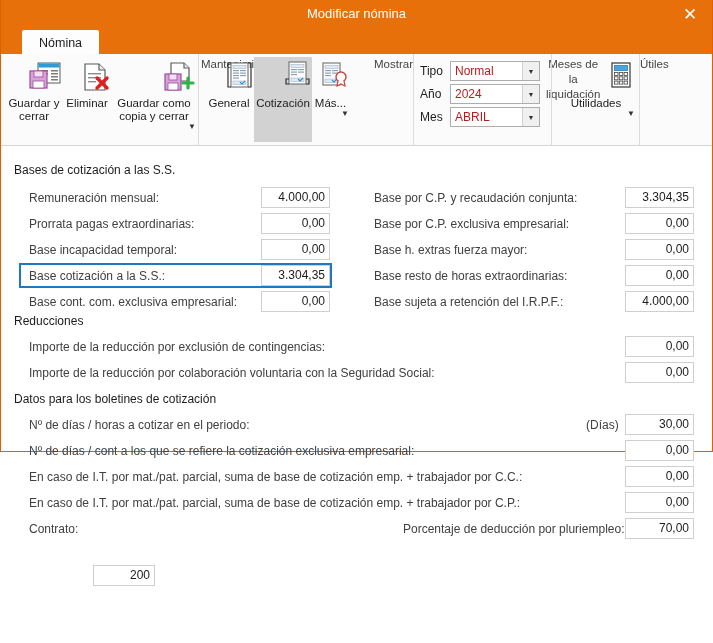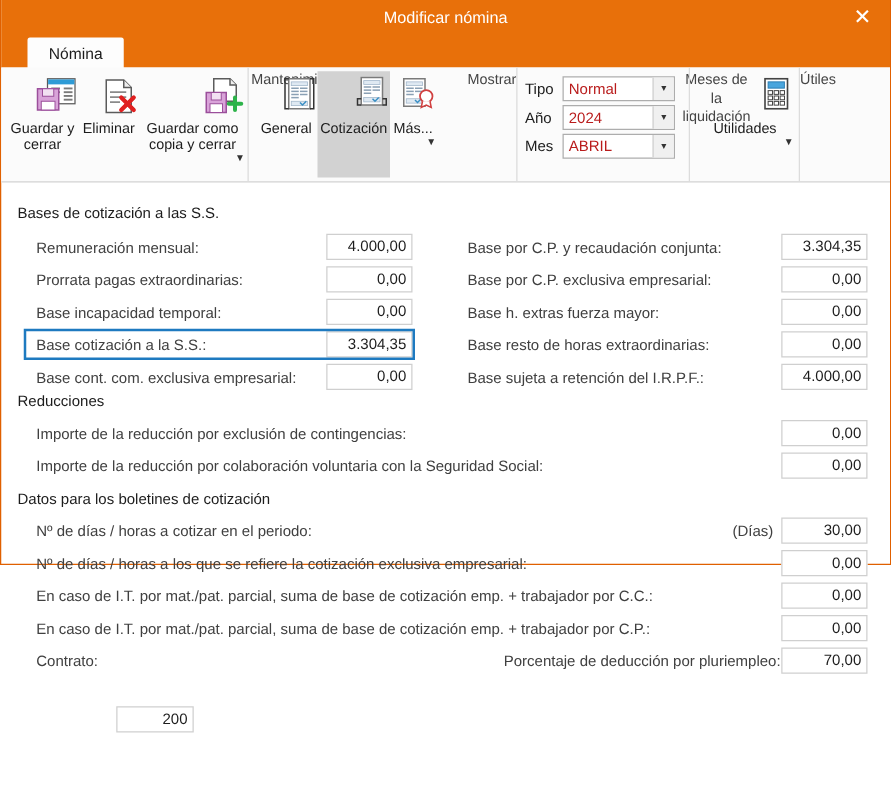--- a/index.html
+++ b/index.html
@@ -428,21 +428,21 @@
 
     <div class="flabel" style="left:28px; top:220px;">Importe de la reducción por colaboración voluntaria con la Seguridad Social:</div>
     <div class="finput" style="left:624px; top:216px; width:69px;">0,00</div>
 
     <div class="section-title" style="left:13px; top:246px;">Datos para los boletines de cotización</div>
 
     <div class="flabel" style="left:28px; top:272px;">Nº de días / horas a cotizar en el periodo:</div>
     <div class="flabel" style="left:585px; top:272px;">(Días)</div>
     <div class="finput" style="left:624px; top:268px; width:69px;">30,00</div>
 
-    <div class="flabel" style="left:28px; top:298px;">Nº de días / horas a los que se refiere la cotización exclusiva empresarial:</div>
+    <div class="flabel" style="left:28px; top:298px;">Nº de días / cont a los que se refiere la cotización exclusiva empresarial:</div>
     <div class="finput" style="left:624px; top:294px; width:69px;">0,00</div>
 
     <div class="flabel" style="left:28px; top:324px;">En caso de I.T. por mat./pat. parcial, suma de base de cotización emp. + trabajador por C.C.:</div>
     <div class="finput" style="left:624px; top:320px; width:69px;">0,00</div>
 
     <div class="flabel" style="left:28px; top:350px;">En caso de I.T. por mat./pat. parcial, suma de base de cotización emp. + trabajador por C.P.:</div>
     <div class="finput" style="left:624px; top:346px; width:69px;">0,00</div>
 
     <div class="flabel" style="left:28px; top:376px;">Contrato:</div>
     <div class="finput left" style="left:92px; top:372px; width:62px;">200</div>

